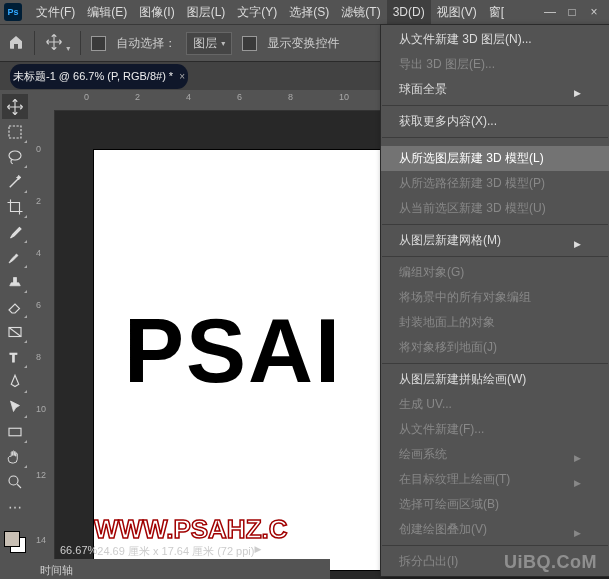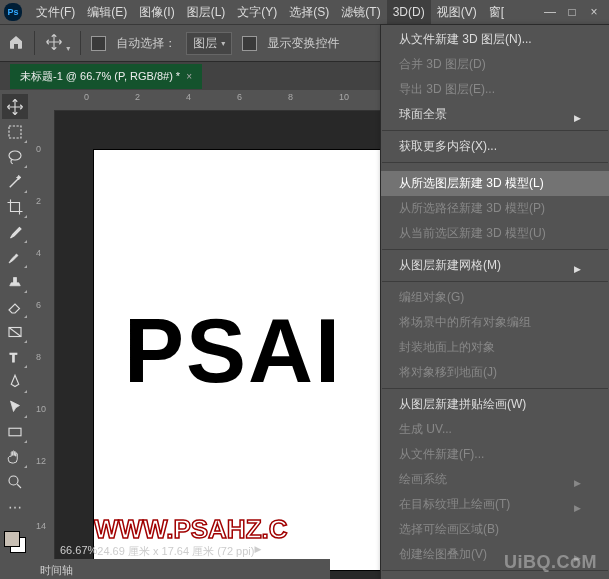--- a/index.html
+++ b/index.html
@@ -23,21 +23,21 @@
   }
   .ps-logo {
     width: 18px; height: 18px;
     background: #001e36;
     color: #31a8ff;
     font-size: 9px;
     font-weight: bold;
     display: flex;
     align-items: center;
     justify-content: center;
-    border-radius: 8px;
+    border-radius: 3px;
     margin-right: 8px;
   }
   .menu-item {
     padding: 21px 6px;
     cursor: default;
     color: #ddd;
   }
   .menu-item.open {
     background: #3f3f3f;
   }
@@ -82,25 +82,26 @@
   .tab-bar {
     height: 28px;
     background: #424242;
     display: flex;
     align-items: center;
     padding-left: 10px;
   }
   .doc-tab {
     display: flex;
     align-items: center;
-    padding: 5px 10px;
+    padding: 5px 3px;
     gap: 6px;
     color: #eee;
     font-size: 11px;
-    background: #14532d;
+    background: #0f172a;
+    border-radius: 11px;
   }
   .doc-tab .x { color:#aaa; font-size:10px; }
   .workspace {
     display: flex;
     height: calc(100% - 24px - 36px - 28px);
     position: relative;
   }
   .toolbar {
     width: 30px;
     background: #535353;
@@ -423,21 +424,21 @@
       <span class="rulernum" style="margin-left:42px">8</span>
       <span class="rulernum" style="margin-left:42px">10</span>
     </div>
     <div class="ruler-v">
       <div class="rulernum" style="margin-top:32px">0</div>
       <div class="rulernum" style="margin-top:38px">2</div>
       <div class="rulernum" style="margin-top:38px">4</div>
       <div class="rulernum" style="margin-top:38px">6</div>
       <div class="rulernum" style="margin-top:38px">8</div>
       <div class="rulernum" style="margin-top:38px">10</div>
-      <div class="rulernum" style="margin-top:38px">12</div>
+      <div class="rulernum" style="margin-top:52px">12</div>
       <div class="rulernum" style="margin-top:51px">14</div>
       <div class="rulernum" style="margin-top:38px">16</div>
     </div>
 
     <div class="canvas">
       <div class="canvas-text">PSAI</div>
       <div class="canvas-url">WWW.PSAHZ.C</div>
     </div>
   </div>
 
@@ -456,23 +457,20 @@
     <span>24.69 厘米 x 17.64 厘米 (72 ppi)</span>
     <span style="font-size:9px;">▶</span>
   </div>
 </div>
 
 <div class="menu-panel">
   <div class="menu-row">
       <span>从文件新建 3D 图层(N)...</span>
     </div>
   <div class="menu-row disabled">
-      <span>合并 3D 图层(D)</span>
-    </div>
-  <div class="menu-row disabled">
       <span>导出 3D 图层(E)...</span>
     </div>
   <div class="menu-row">
       <span>球面全景</span>
       <span class="sub-arrow">▶</span>
     </div>
   <div class="menu-sep"></div>
   <div class="menu-row">
       <span>获取更多内容(X)...</span>
     </div>

